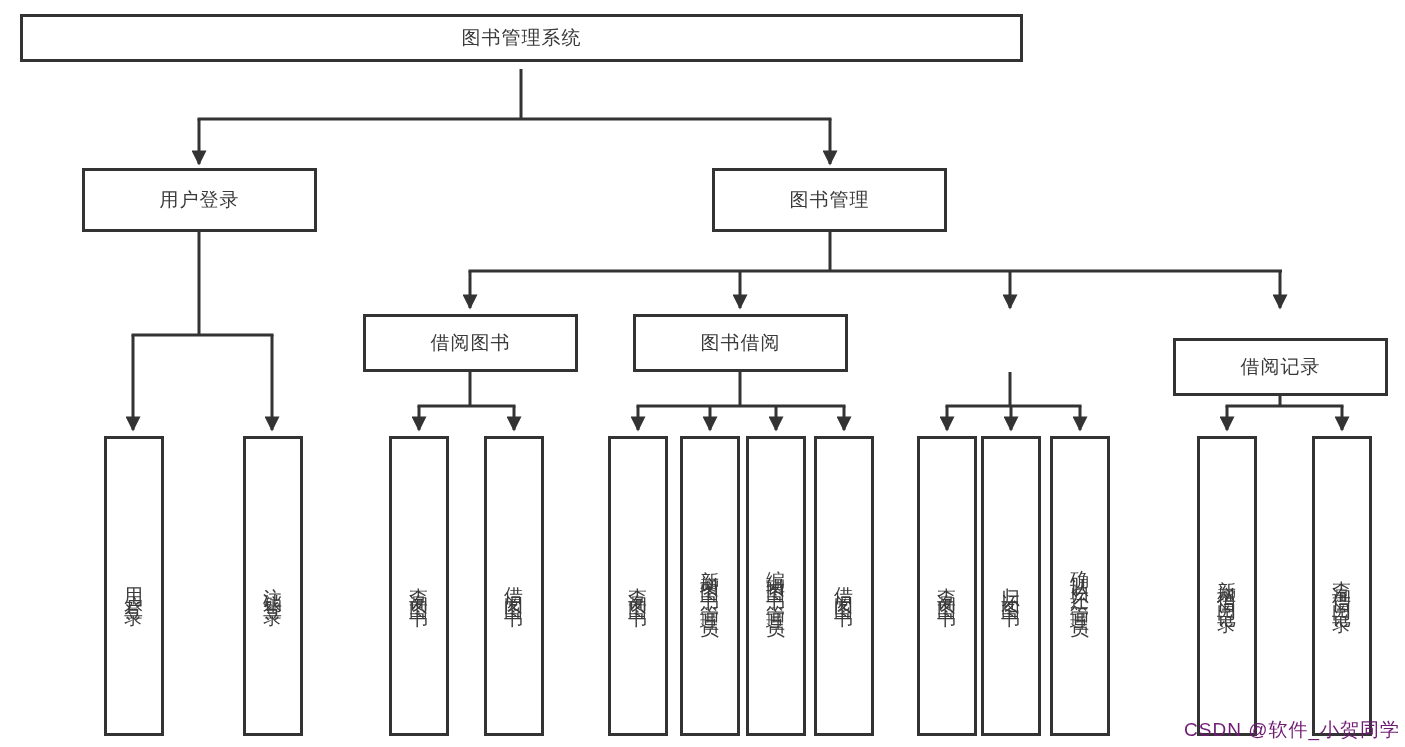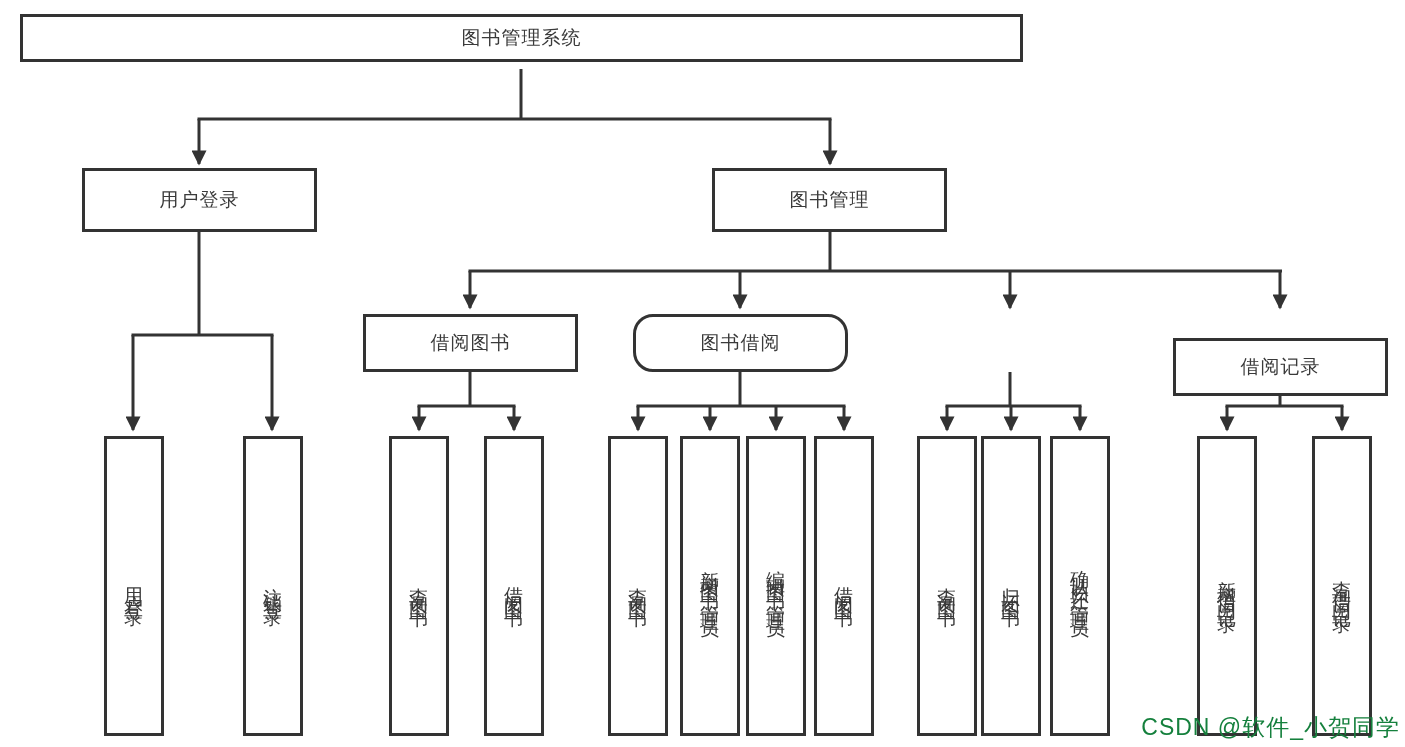--- a/index.html
+++ b/index.html
@@ -44,22 +44,22 @@
     text-orientation: mixed;
     letter-spacing: 7px;
     line-height: 1;
   }
   .lvl2 { top: 168px; width: 235px; height: 64px; }
   .lvl3 { top: 314px; width: 215px; height: 58px; }
   #watermark {
     position: absolute;
     right: 5px;
     bottom: 4px;
-    font-size: 23px;
-    color: #15803d;
+    font-size: 19px;
+    color: #701a75;
     letter-spacing: 1px;
     white-space: nowrap;
   }
 </style>
 </head>
 <body>
 
 <div id="canvas">
 
   <svg id="connector-layer" viewBox="0 0 1405 747" xmlns="http://www.w3.org/2000/svg">
@@ -119,21 +119,21 @@
   <div class="box lvl2" style="left:82px;">
     <span>用户登录</span>
   </div>
   <div class="box lvl2" style="left:712px;">
     <span>图书管理</span>
   </div>
 
   <div class="box lvl3" style="left:363px;">
     <span>借阅图书</span>
   </div>
-  <div class="box lvl3" style="left:633px;border-radius:20px;">
+  <div class="box lvl3" style="left:633px;">
     <span>图书借阅</span>
   </div>
   <div class="box lvl3" style="left:1173px;margin-top:24px;">
     <span>借阅记录</span>
   </div>
 
   <div class="box leaf" style="left:104px;">
     <span class="vtext">用户登录</span>
   </div>
   <div class="box leaf" style="left:243px;">

